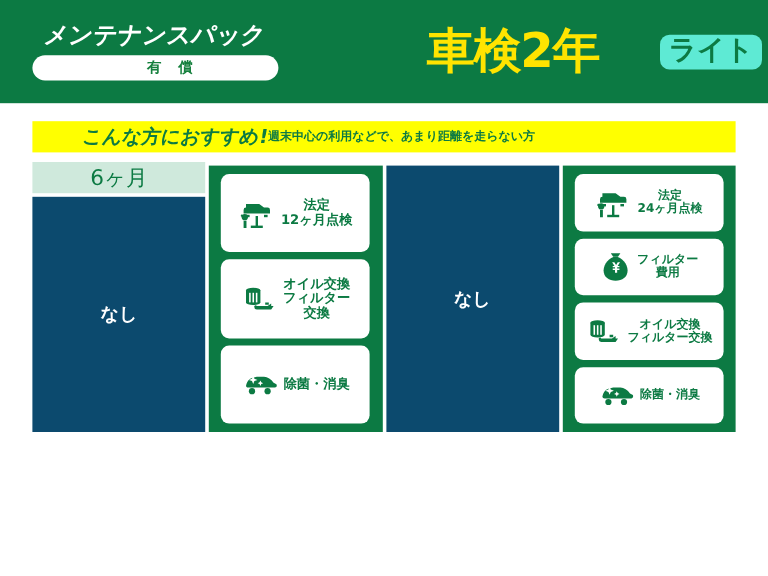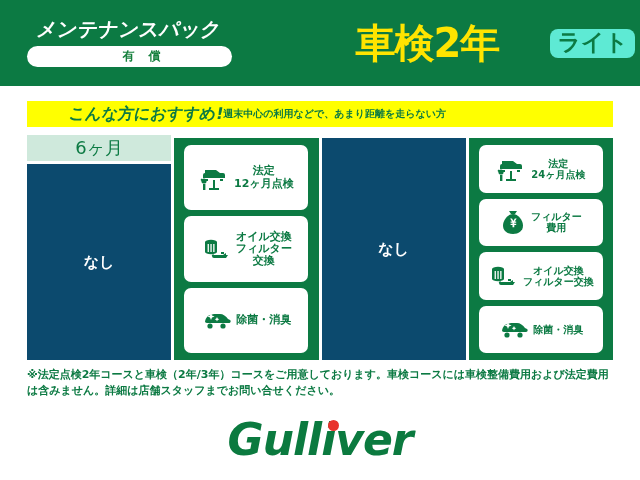--- a/index.html
+++ b/index.html
@@ -206,22 +206,15 @@
                 <path fill="#fff" d="M10 4l1 2.6 2.6 1-2.6 1L10 11l-1-2.4-2.6-1 2.6-1z"></path>
                 <path fill="#fff" d="M16 8l.7 1.6 1.6.7-1.6.7-.7 1.6-.7-1.6-1.6-.7 1.6-.7z"></path>
               </svg>
             </span>
             <span class="txt">除菌・消臭</span>
           </div>
         </div>
       </div>
     </div>
 
-  <div class="note">※法定点検2年コースと車検（2年/3年）コースをご用意しております。車検コースには車検整備費用および法定費用は含みません。詳細は店舗スタッフまでお問い合せください。</div>
-
-  <div class="logo">
-    <div class="logo-word">
-      <span>Gulliver</span>
-      <span class="logo-dot" style="left: 100.825px;"></span>
-    </div>
-  </div>
+
 
 </div>
 
 </body></html>

